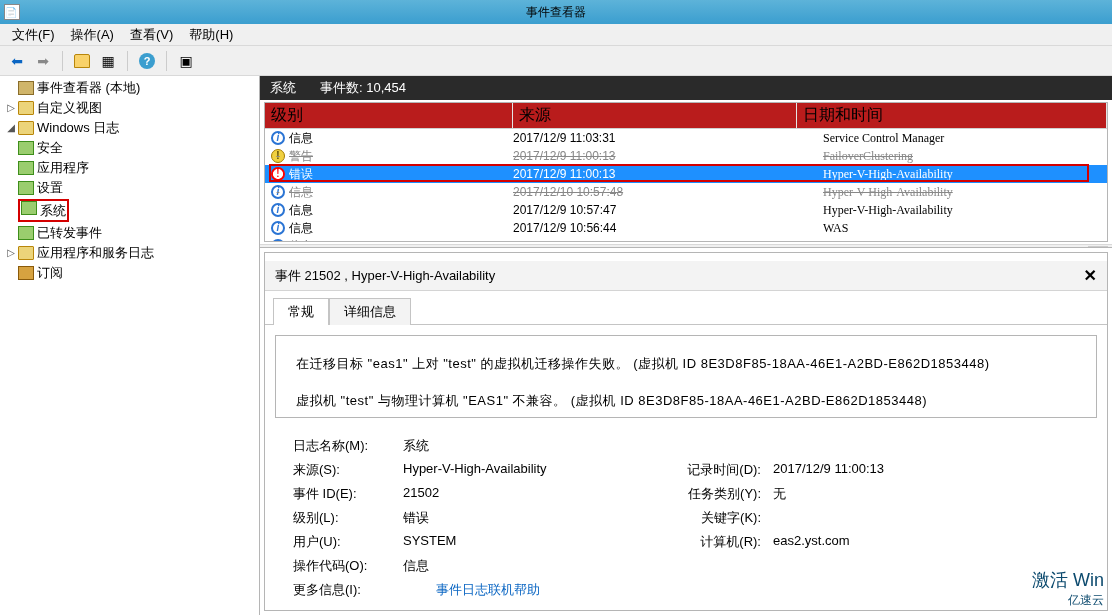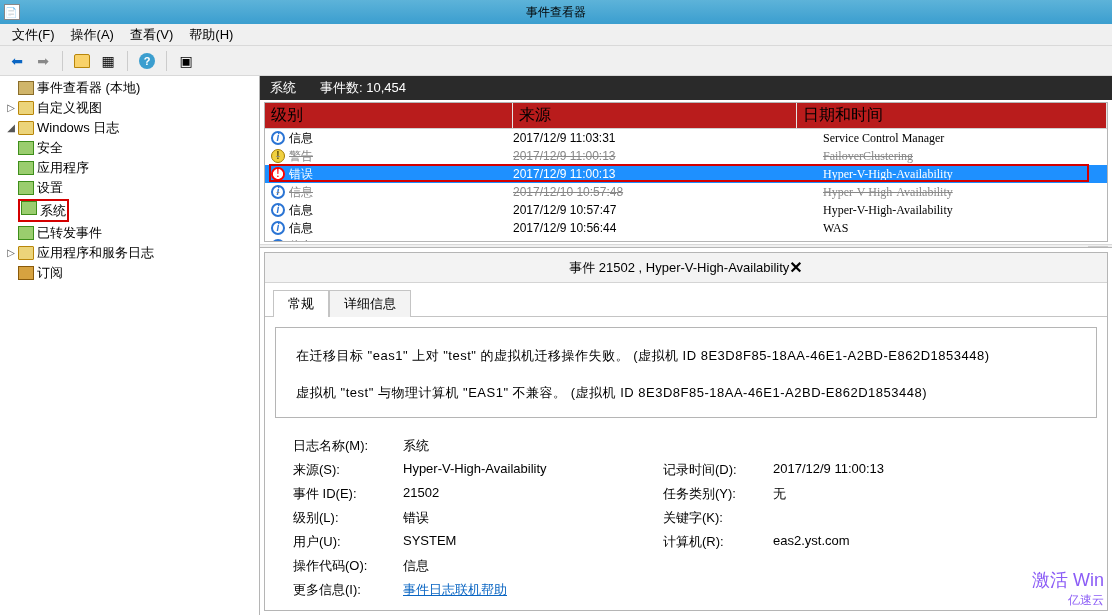--- a/index.html
+++ b/index.html
@@ -201,21 +201,22 @@
   display: flex;
   flex-direction: column;
   overflow: hidden;
 }
 .details .detailshdr {
   background: #f3f3f3;
   border-bottom: 1px solid #d4d4d4;
   padding: 5px 10px;
   display: flex;
   align-items: center;
-  justify-content: center;
+  justify-content: space-between;
+  margin-top: 8px;
 }
 .details .tabs {
   display: flex;
   padding: 6px 8px 0 8px;
   gap: 0;
 }
 .details .tab {
   border: 1px solid #c4c4c4;
   border-bottom: none;
   padding: 4px 14px;
@@ -244,29 +245,29 @@
 .msgwrap p { margin-bottom: 14px; letter-spacing: 0.5px;}
 
 .meta {
   padding: 6px 22px 8px 22px;
   font-size: 13px;
 }
 .meta table { border-collapse: collapse; width: 100%;}
 .meta td { padding: 3px 6px; vertical-align: top;}
 .meta td.lab { width: 110px;}
 .meta td.val { width: 260px;}
-.meta td.lab2 { width: 110px;}
-.link { color: #0b66c3; text-decoration: underline;}
+.meta td.lab2 { width: 110px; text-align: right;}
+.link { color: #0b66c3;  margin-left: 33px;}
 
 
 .watermark {
   position: absolute;
   right: 8px;
   bottom: 6px;
-  color: #8b5cf6;
+  color: #0c4a6e;
   text-align: right;
   pointer-events: none;
 }
 .watermark .l1 { font-size: 18px;}
 .watermark .l2 { font-size: 12px;}
 .close-x { font-family: Arial; font-size:16px; font-weight:bold;}
 </style>
 </head>
 <body>
 

